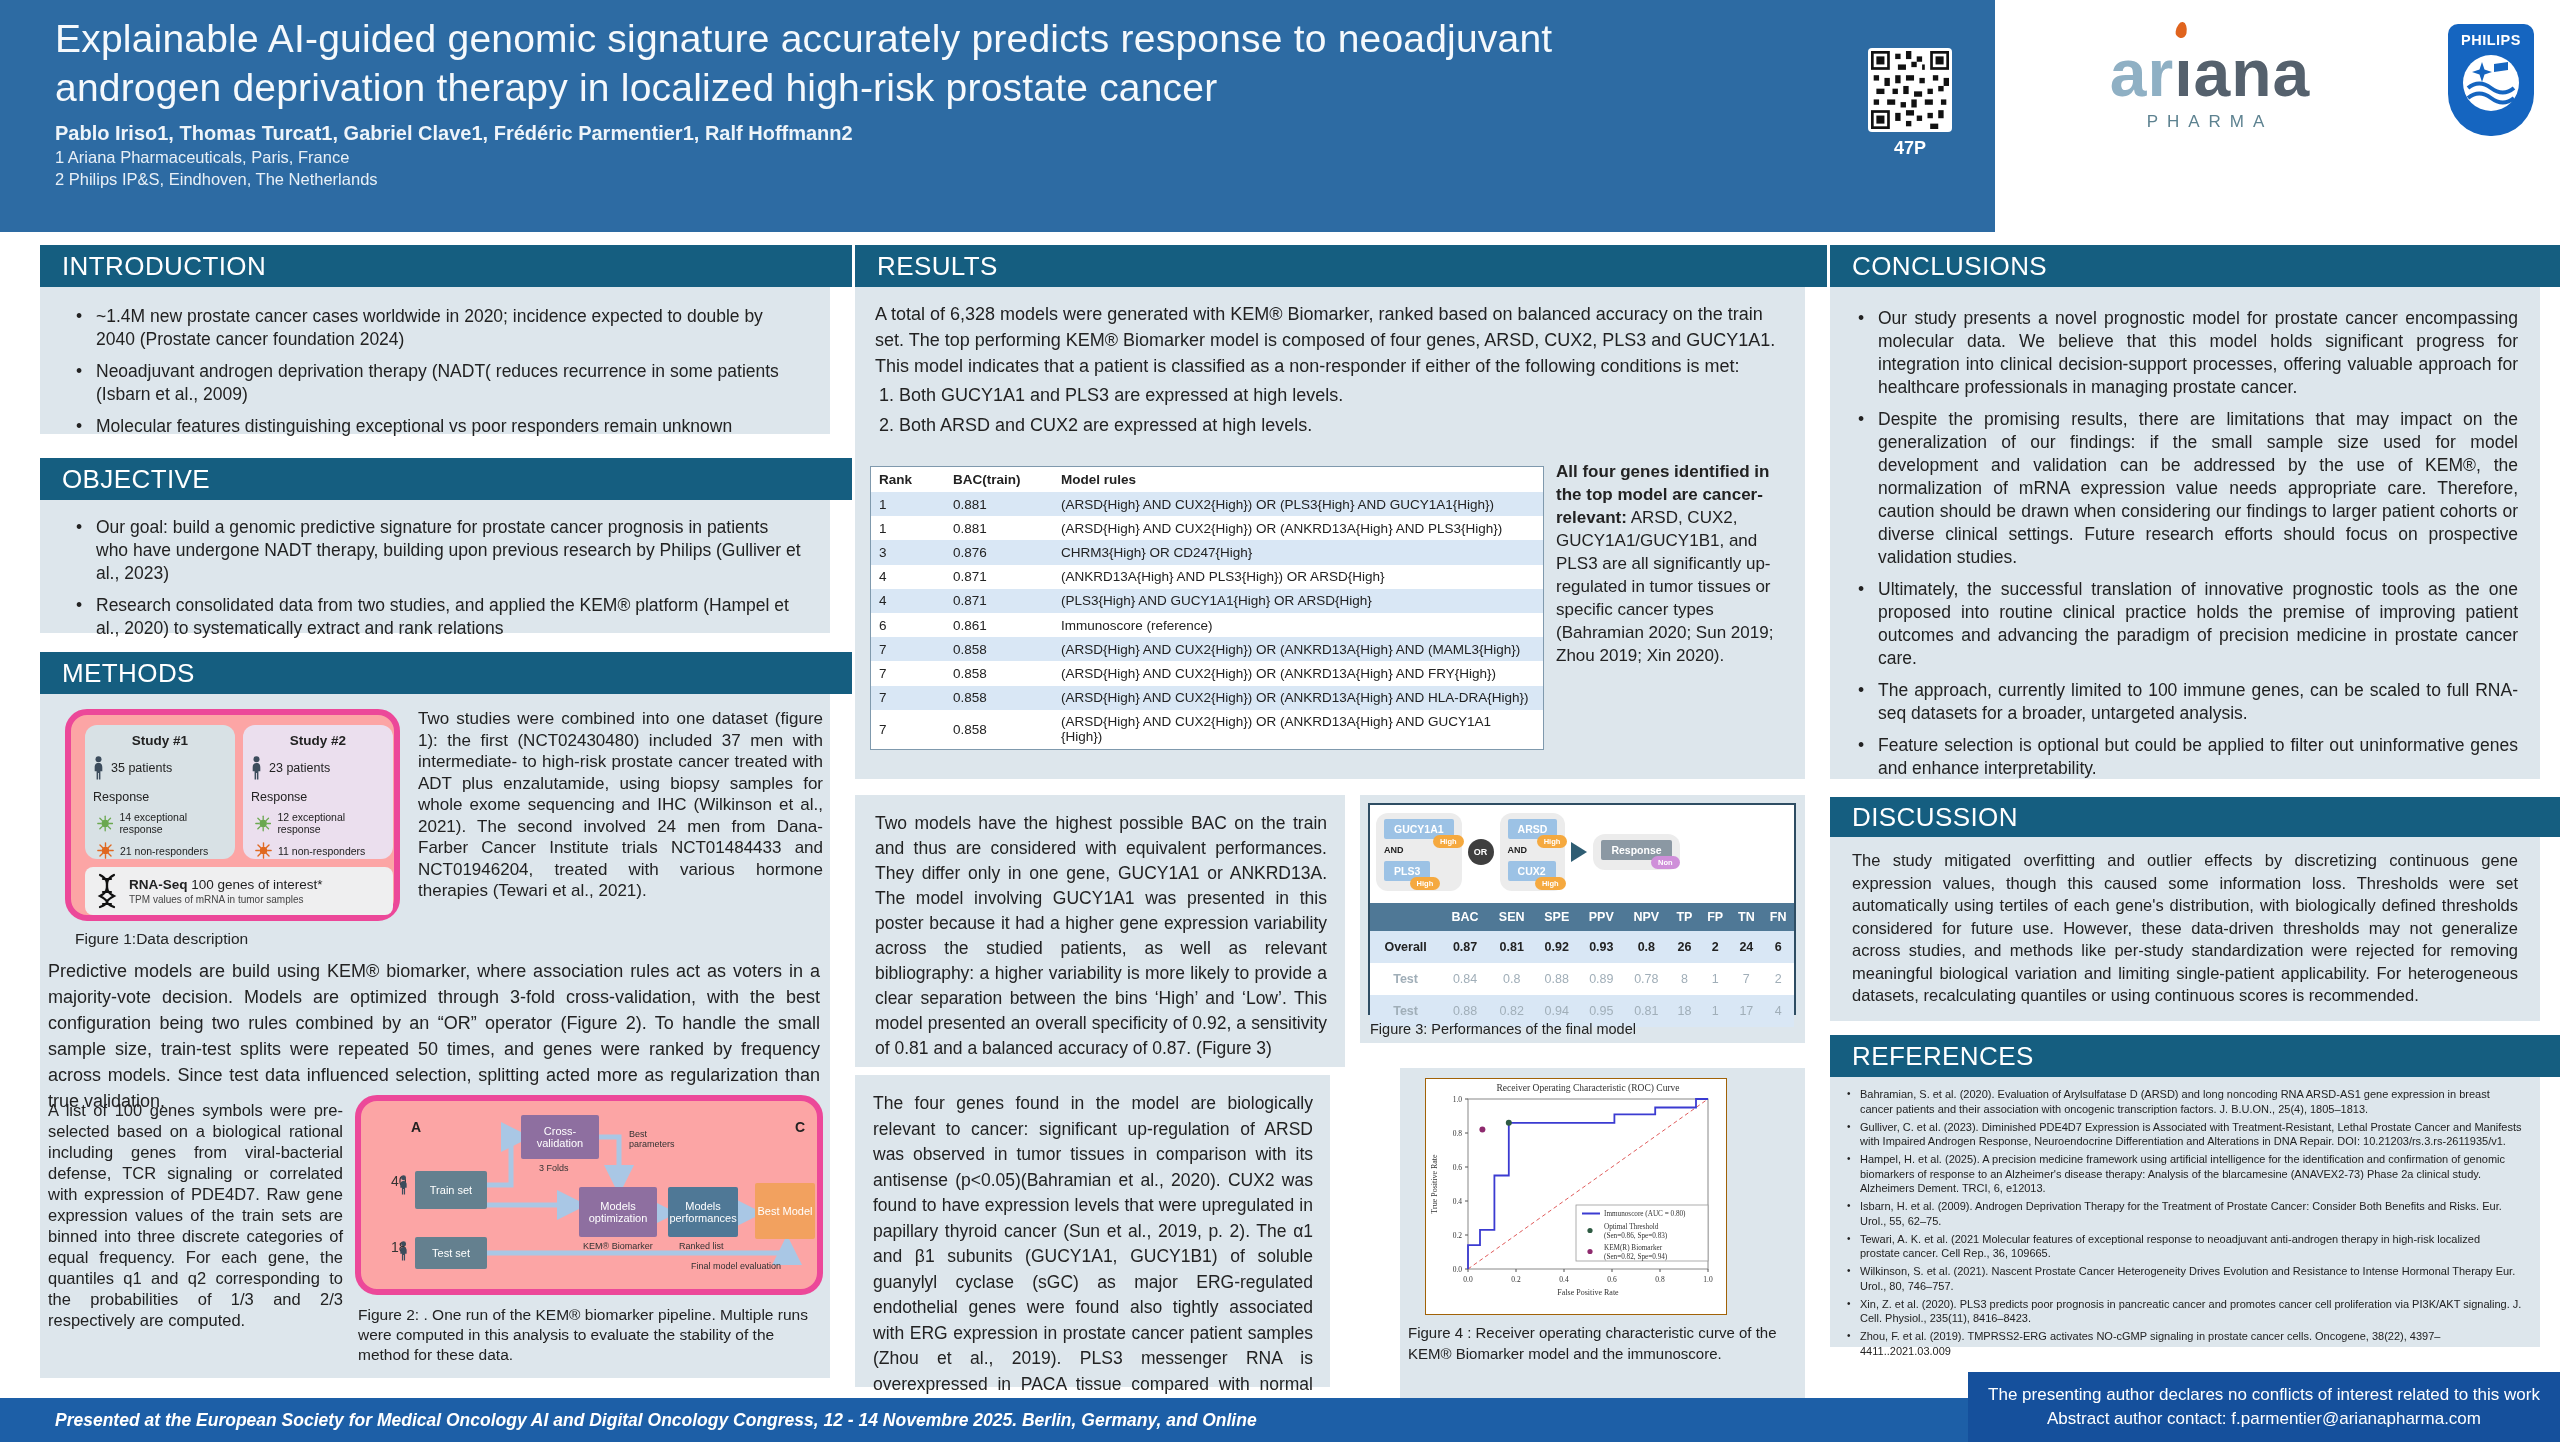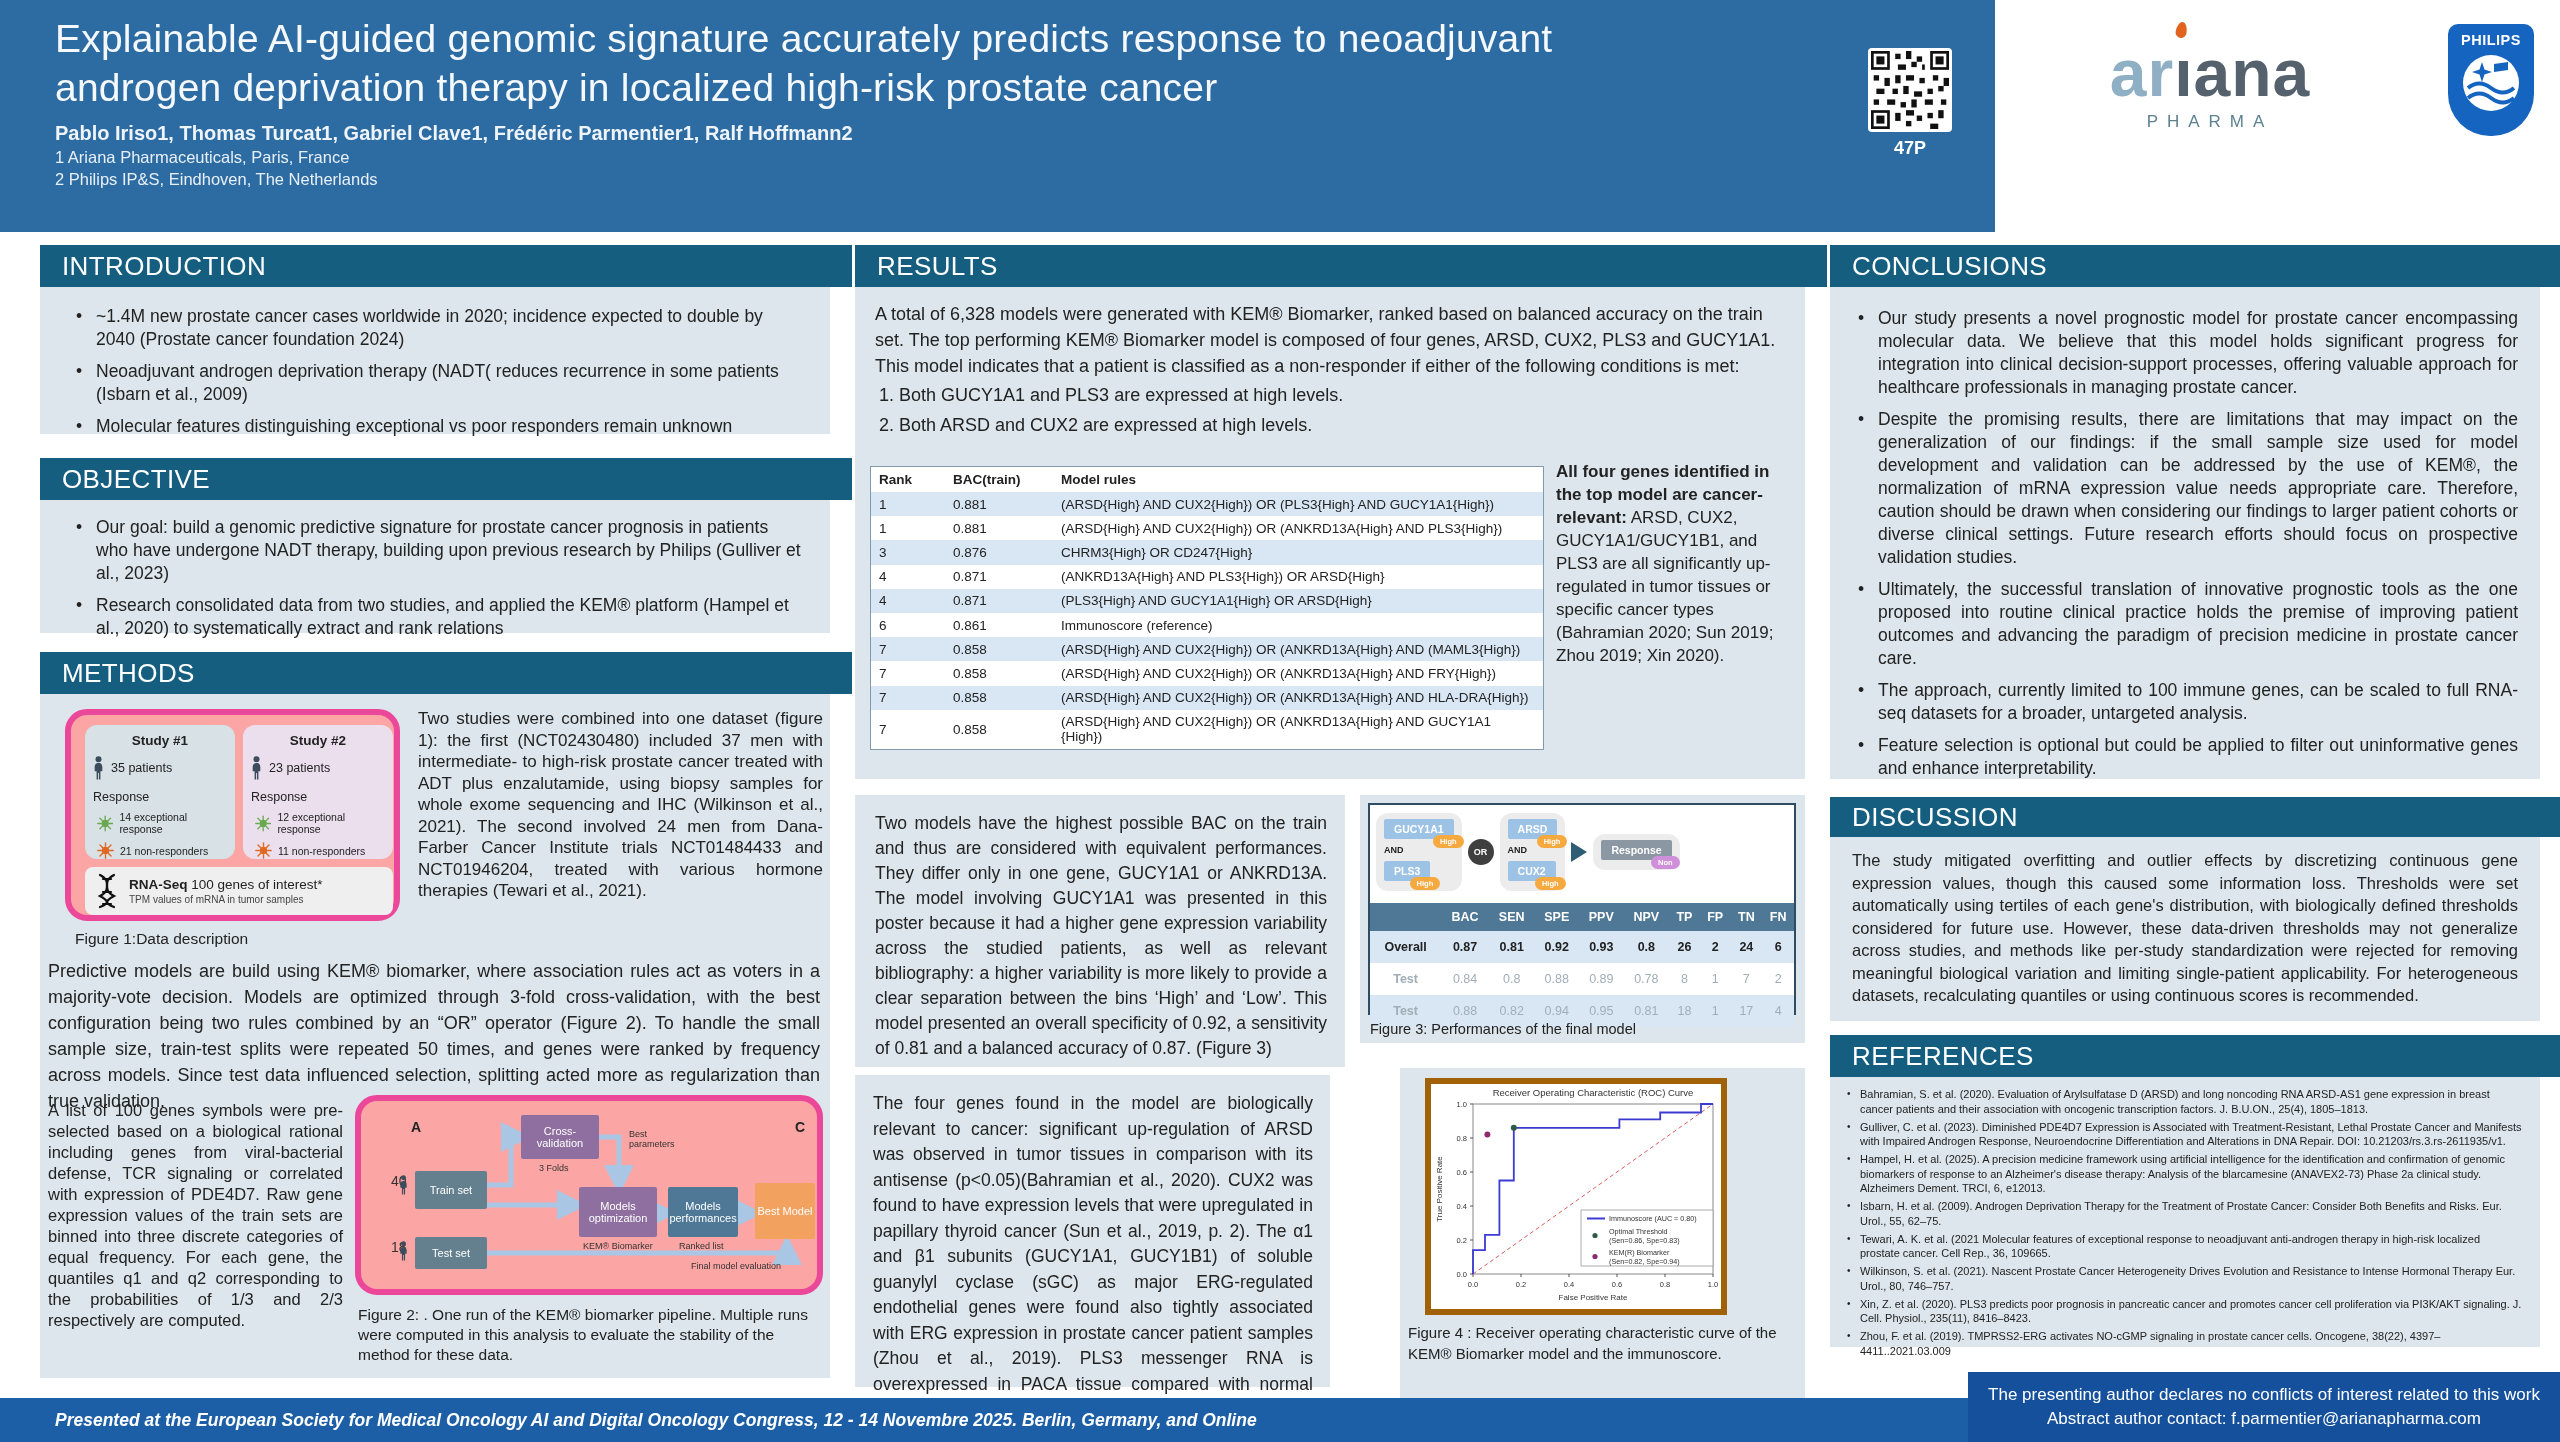--- a/index.html
+++ b/index.html
@@ -503,21 +503,21 @@
           </tbody>
       </table>
     </div>
     <div class="cap" style="left:10px;top:226px;font-size:14.5px;position:absolute;">Figure 3: Performances of the final model</div>
   </div>
 
   <div class="sec-body" style="left:855px;top:1075px;width:475px;height:312px;">
     <div class="jpara" style="left:18px;top:16px;width:440px;font-size:17.5px;line-height:25.5px;position:absolute;">The four genes found in the model are biologically relevant to cancer: significant up-regulation of ARSD was observed in tumor tissues in comparison with its antisense (p&lt;0.05)(Bahramian et al., 2020). CUX2 was found to have expression levels that were upregulated in papillary thyroid cancer (Sun et al., 2019, p. 2). The α1 and β1 subunits (GUCY1A1, GUCY1B1) of soluble guanylyl cyclase (sGC) as major ERG-regulated endothelial genes were found also tightly associated with ERG expression in prostate cancer patient samples (Zhou et al., 2019). PLS3 messenger RNA is overexpressed in PACA tissue compared with normal tissue (Xin et al., 2020, p. 3).</div>
   </div>
   <div class="sec-body" style="left:1400px;top:1068px;width:405px;height:330px;">
-    <div class="abs" style="left:25px;top:10px;width:302px;height:237px;background:#fff;border:6px solid #a16207;box-sizing:border-box;position:absolute;">
+    <div class="abs" style="left:25px;top:10px;width:302px;height:237px;background:#fff;border:1px solid #a16207;box-sizing:border-box;position:absolute;font-family:Liberation Serif, serif;">
       <svg id="roc-svg" width="300" height="235">
           <text x="162" y="12" text-anchor="middle" font-size="9.5" fill="#333">Receiver Operating Characteristic (ROC) Curve</text>
           <rect x="42" y="20" width="240" height="170" fill="none" stroke="#888" stroke-width="1"></rect>
           <line x1="42" y1="190" x2="42" y2="193" stroke="#555"></line>
           <text x="42" y="203" text-anchor="middle" font-size="7.5" fill="#333">0.0</text>
           <line x1="90" y1="190" x2="90" y2="193" stroke="#555"></line>
           <text x="90" y="203" text-anchor="middle" font-size="7.5" fill="#333">0.2</text>
           <line x1="138" y1="190" x2="138" y2="193" stroke="#555"></line>
           <text x="138" y="203" text-anchor="middle" font-size="7.5" fill="#333">0.4</text>
           <line x1="186" y1="190" x2="186" y2="193" stroke="#555"></line>

